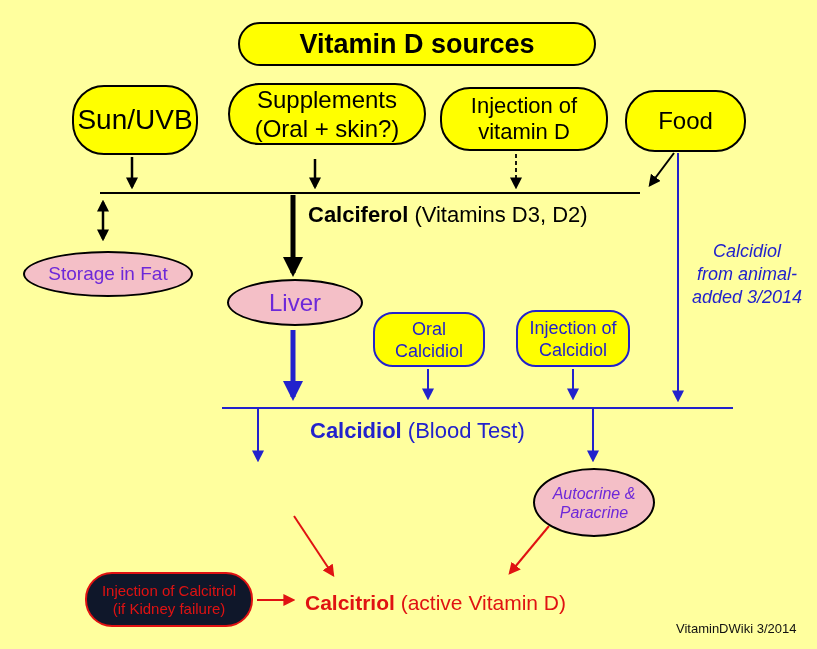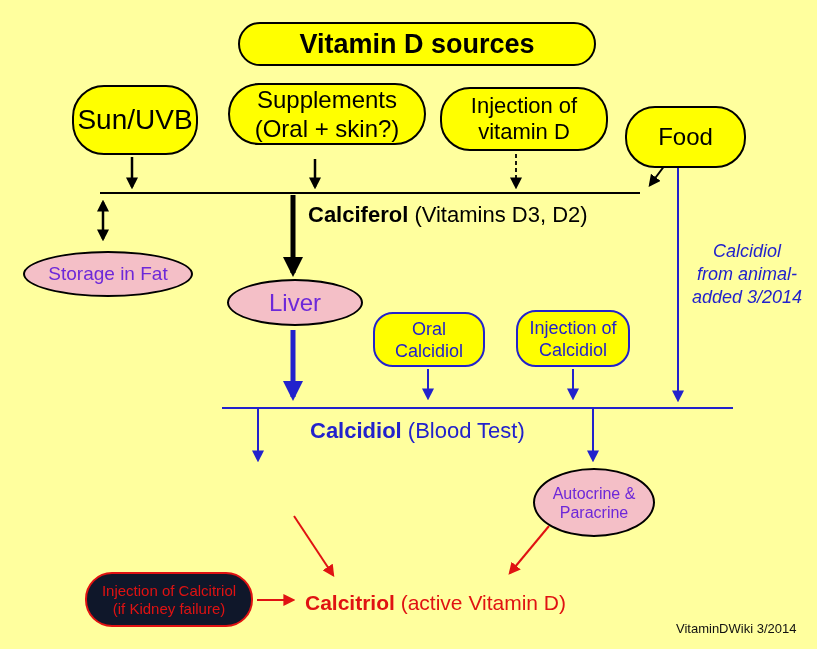--- a/index.html
+++ b/index.html
@@ -27,41 +27,41 @@
   .label { position: absolute; white-space: nowrap; }
   .b { font-weight: bold; }
 
   #title-box { left: 238px; top: 22px; width: 358px; height: 44px; border-radius: 22px;
                font-size: 27px; font-weight: bold; }
   #sun-box   { left: 72px;  top: 85px; width: 126px; height: 70px; border-radius: 32px; font-size: 28px; align-items: center; }
   #supplements-box { left: 228px; top: 83px; width: 198px; height: 62px; border-radius: 34px;
                      font-size: 24px; line-height: 29px; }
   #injection-d-box { left: 440px; top: 87px; width: 168px; height: 64px; border-radius: 30px;
                      font-size: 22px; line-height: 26px; }
-  #food-box  { left: 625px; top: 106px; width: 121px; height: 62px; border-radius: 30px; font-size: 24px; }
+  #food-box  { left: 625px; top: 90px; width: 121px; height: 62px; border-radius: 30px; font-size: 24px; }
 
   #calciferol-label { left: 308px; top: 202px; font-size: 22px; color: #000; }
 
   #storage-ellipse { left: 23px;  top: 251px; width: 170px; height: 46px; font-size: 19px; }
   #liver-ellipse   { left: 227px; top: 279px; width: 136px; height: 47px; font-size: 24px; }
 
   .bluebox { background: #FFFF00; border: 2px solid #2222CC; color: #2222CC; }
   #oral-calcidiol-box      { left: 373px; top: 312px; width: 112px; height: 55px; border-radius: 20px;
                              font-size: 18px; line-height: 22px; }
   #injection-calcidiol-box { left: 516px; top: 310px; width: 114px; height: 57px; border-radius: 20px;
                              font-size: 18px; line-height: 22px; }
 
   #food-note { left: 683px; top: 240px; width: 128px; text-align: center;
                font-size: 18px; font-style: italic; color: #2222CC; line-height: 23px; white-space: nowrap; }
 
   #calcidiol-label { left: 310px; top: 418px; font-size: 22px; color: #2222CC; }
 
   #kidney-ellipse    { left: 203px; top: 468px; width: 114px; height: 49px; font-size: 23px; }
   #autocrine-ellipse { left: 533px; top: 468px; width: 122px; height: 69px; font-size: 16px;
-                       line-height: 19px; }
+                       line-height: 19px; font-style: italic; }
 
   #calcitriol-label { left: 305px; top: 591px; font-size: 21px; color: #E01212; }
 
   #injection-calcitriol-box { left: 85px; top: 572px; width: 168px; height: 55px; border-radius: 27px;
                               background: #0f172a; border: 2px solid #E01212; color: #E01212;
                               font-size: 15px; line-height: 18px; }
 
   #watermark { left: 676px; top: 621px; font-size: 13px; color: #111; }
 </style>
 </head>

